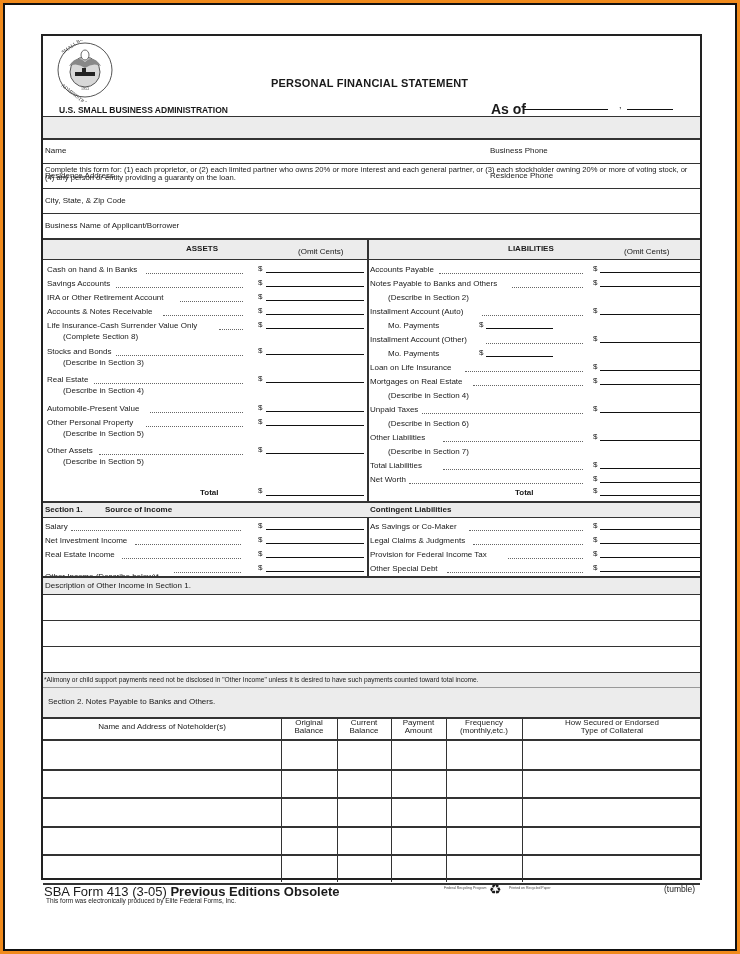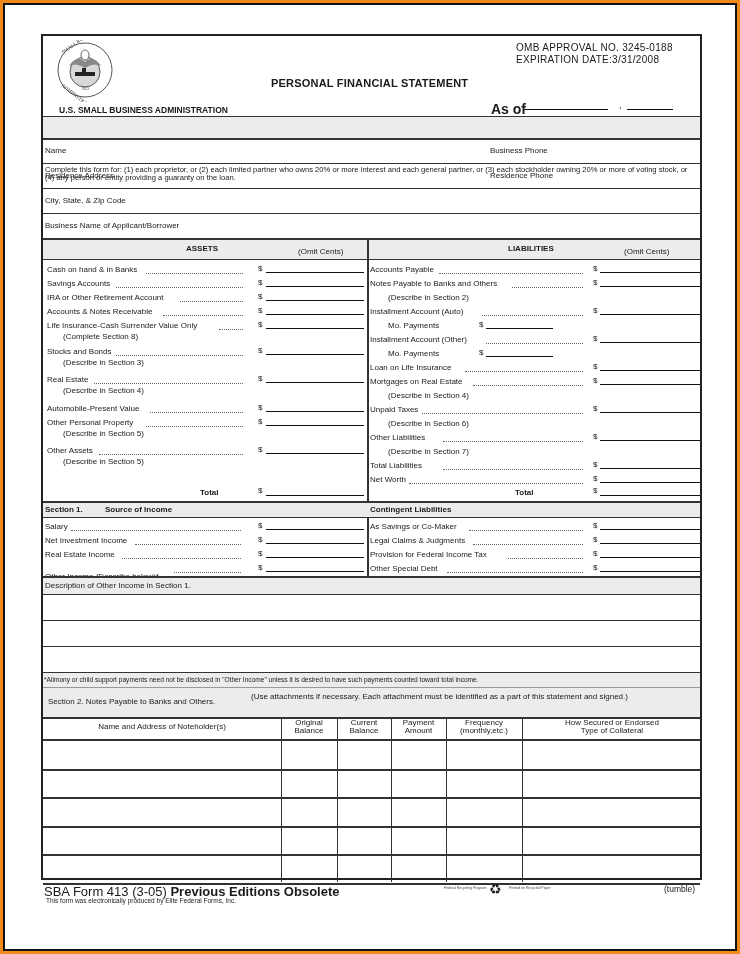--- a/index.html
+++ b/index.html
@@ -57,24 +57,20 @@
     <circle cx="30" cy="32" r="15" fill="#d8d8d8" stroke="#555" stroke-width="1"></circle>
     <path d="M14 26 Q22 14 30 22 Q38 14 46 26 Q38 22 30 28 Q22 22 14 26Z" fill="#888"></path>
     <ellipse cx="30" cy="15" rx="4" ry="5" fill="#fff" stroke="#444" stroke-width="0.8"></ellipse>
     <rect x="20" y="32" width="20" height="4" fill="#222"></rect>
     <rect x="27" y="28" width="4" height="4" fill="#222"></rect>
     <text x="30" y="50" font-size="4" text-anchor="middle" fill="#333" font-family="Liberation Serif, serif">1953</text>
     <text x="8" y="14" font-size="5" fill="#333" font-family="Liberation Serif, serif" transform="rotate(-35 8 14)">SMALL BUSINESS</text>
     <text x="6" y="46" font-size="5" fill="#333" font-family="Liberation Serif, serif" transform="rotate(38 6 46)">ADMINISTRATION</text>
   </svg>
   <div class="abs hdr-title">PERSONAL FINANCIAL STATEMENT</div>
-  <div class="abs omb">
-    <div>OMB APPROVAL NO. 3245-0188</div>
-    <div>EXPIRATION DATE:3/31/2008</div>
-  </div>
   <div class="abs sba">U.S. SMALL BUSINESS ADMINISTRATION</div>
   <div class="abs asof">As of</div>
   <div class="abs asof-line1"></div>
   <div class="abs asof-comma">,</div>
   <div class="abs asof-line2"></div>
 
   <div class="hline" style="top:80px;"></div>
   <div class="grey" style="top:81px;height:21px;"></div>
   <div class="lbl" style="left:2px;top:82px;width:650px;white-space:normal;line-height:8px;font-size:7.6px;margin-top:48px;">Complete this form for: (1) each proprietor, or (2) each limited partner who owns 20% or more interest and each general partner, or (3) each stockholder owning 20% or more of voting stock, or (4) any person or entity providing a guaranty on the loan.</div>
   <div class="hline thick" style="top:102px;"></div>
@@ -267,21 +263,20 @@
   <div class="hline" style="top:584px;"></div>
   <div class="abs" style="left:0;top:585px;width:657px;height:24px;"></div>
   <div class="hline" style="top:610px;"></div>
   <div class="abs" style="left:0;top:611px;width:657px;height:24px;"></div>
   <div class="hline" style="top:636px;"></div>
 
   <div class="grey" style="top:637px;height:44px;"></div>
   <div class="lbl" style="left:1px;top:640px;font-size:6.6px;">*Alimony or child support payments need not be disclosed in "Other Income" unless it is desired to have such payments counted toward total income.</div>
   <div class="hline" style="top:651px;border-color:#999;"></div>
   <div class="lbl" style="left:5px;top:661px;">Section 2. Notes Payable to Banks and Others.</div>
-  <div class="lbl" style="left:208px;top:656px;">(Use attachments if necessary. Each attachment must be identified as a part of this statement and signed.)</div>
   <div class="hline thick" style="top:681px;"></div>
 
   <div id="s2-table">
       <div class="tblhdr" style="left:0px;top:687px;width:238px;">
         <div>Name and Address of Noteholder(s)</div>
       </div>
       <div class="tblhdr" style="left:238px;top:683px;width:56px;">
         <div>Original</div>
         <div>Balance</div>
       </div>

